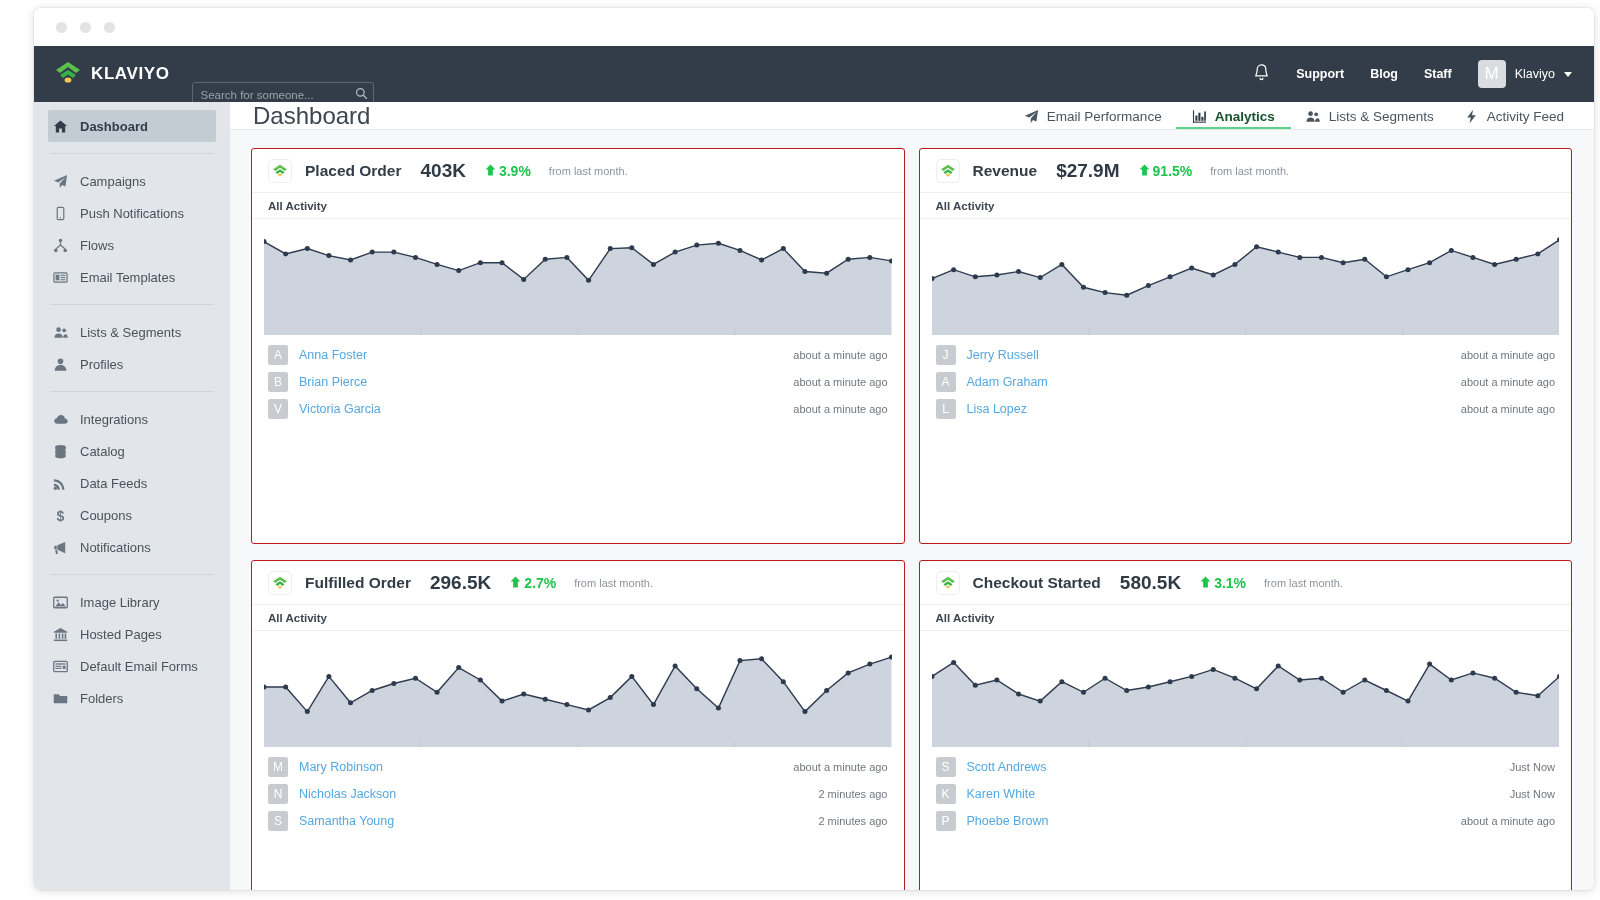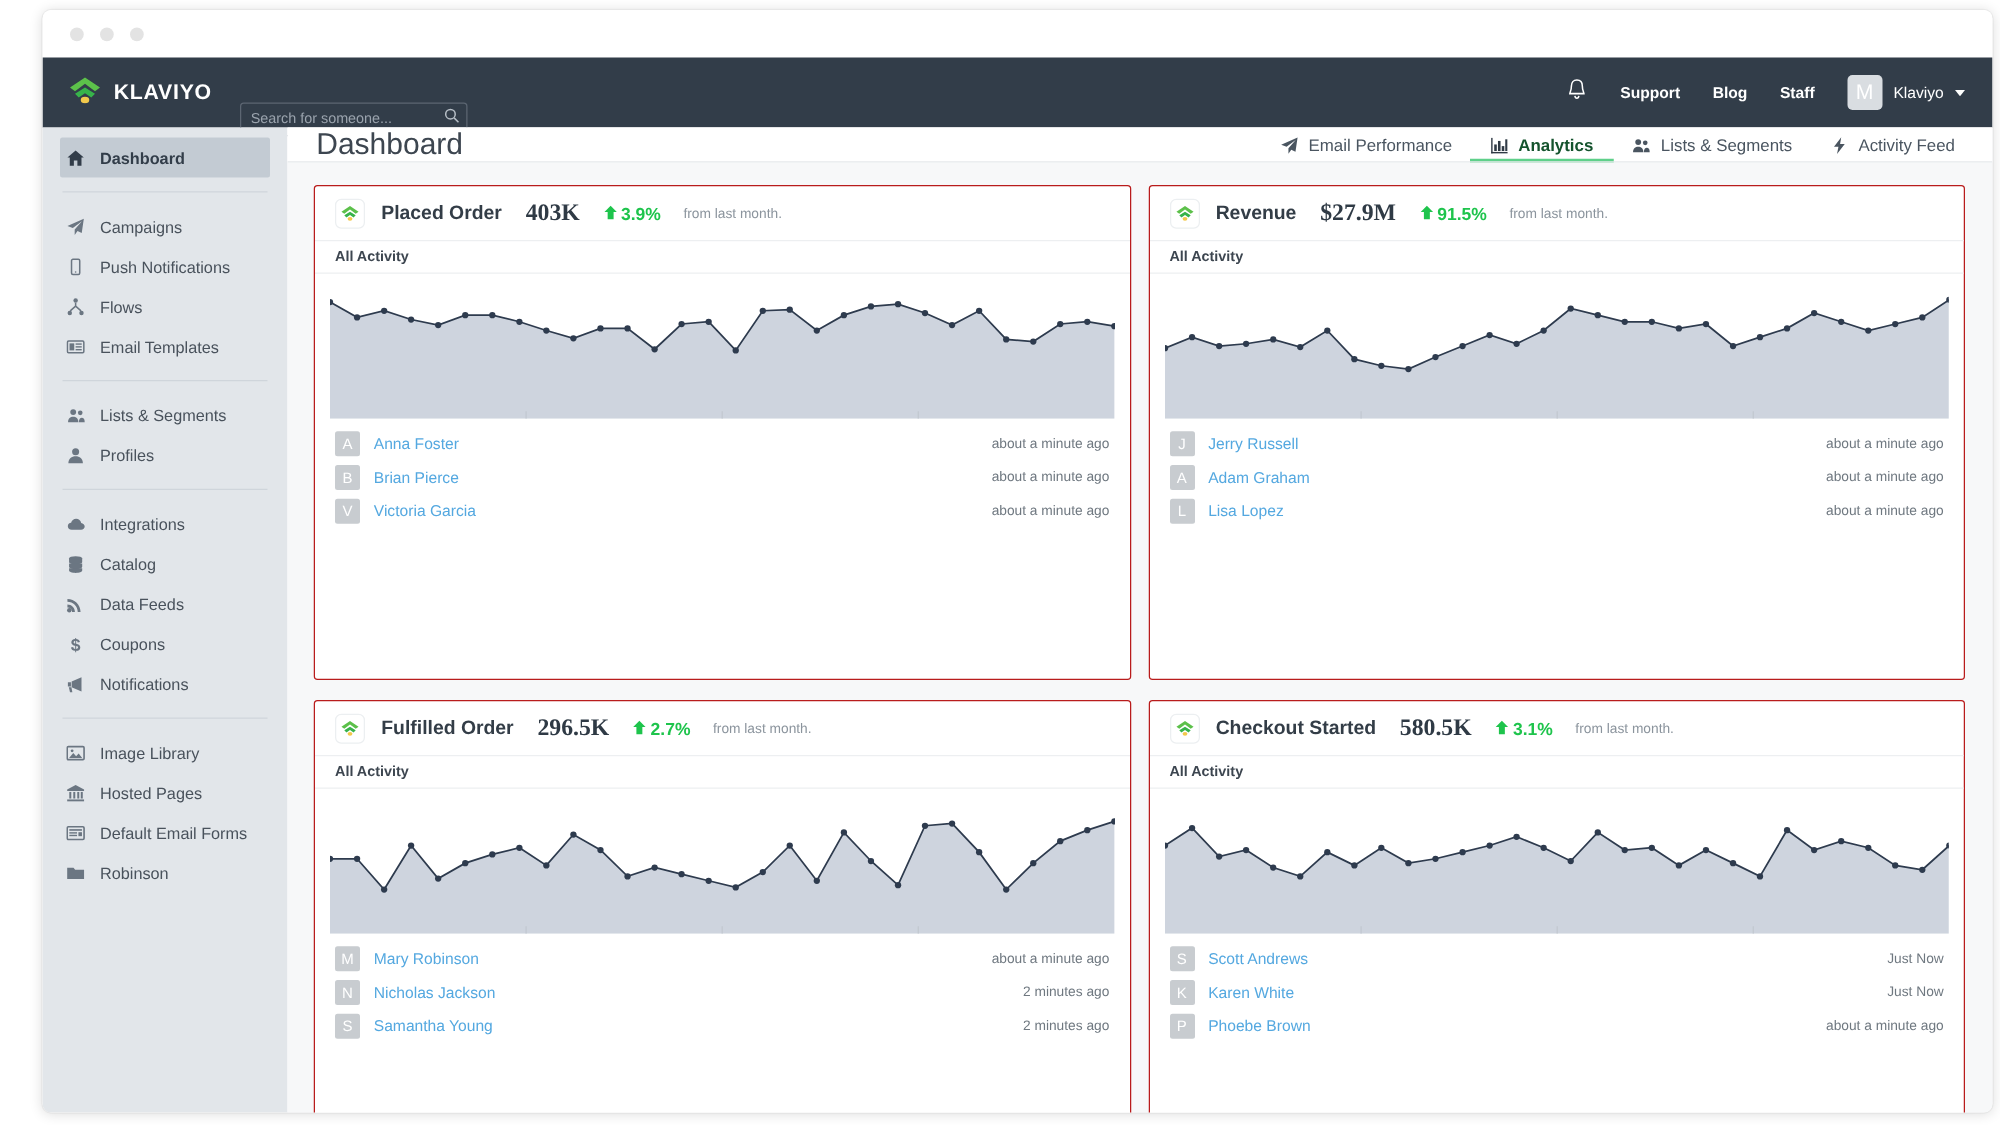--- a/index.html
+++ b/index.html
@@ -116,21 +116,21 @@
   .card-head {
     display: flex; align-items: center; gap: 13px; padding: 0 16px;
     height: 44px; border-bottom: 1px solid #edeff1;
   }
   .klav-badge {
     width: 24px; height: 24px; border-radius: 5px; background: #ffffff;
     border: 1px solid #eceff1; display: flex; align-items: center; justify-content: center;
     flex-shrink: 0;
   }
   .metric-name { font-size: 15.5px; font-weight: bold; color: #333d47; }
-  .metric-value { font-size: 19px; font-weight: bold; color: #2f3a45; margin-left: 6px; font-family: Liberation Serif, serif; }
+  .metric-value { font-size: 19px; font-weight: bold; color: #2f3a45; margin-left: 6px; }
   .delta { display: flex; align-items: center; gap: 3px; margin-left: 6px; }
   .up-arrow { color: #1ec44c; font-size: 14px; line-height: 1; }
   .delta-val { font-size: 14px; font-weight: bold; color: #1ec44c; }
   .delta-note { font-size: 11px; color: #8b949d; margin-left: 5px; }
 
   .all-activity {
     height: 26px; display: flex; align-items: center; padding: 0 16px;
     font-size: 11.5px; font-weight: bold; color: #3d4650;
     border-bottom: 1px solid #edeff1;
   }
@@ -353,21 +353,21 @@
             </svg>
           </span>
           <span>Default Email Forms</span>
         </div>
         <div class="side-item">
           <span class="sicon">
             <svg width="15" height="15" viewBox="0 0 16 16" fill="#6b7682">
               <path d="M0.8 3.4 L6.2 3.4 L7.6 5.2 L15.2 5.2 L15.2 13 L0.8 13 Z"></path>
             </svg>
           </span>
-          <span>Robinson</span>
+          <span>Folders</span>
         </div>
       </nav>
 
     <div class="main">
       <div class="page-head">
         <h1 class="page-title">Dashboard</h1>
         <div class="tabs" id="tabs">
             <div class="tab">
               <span style="display: flex;">
                 <svg width="15" height="15" viewBox="0 0 16 16" fill="#4a5560">

